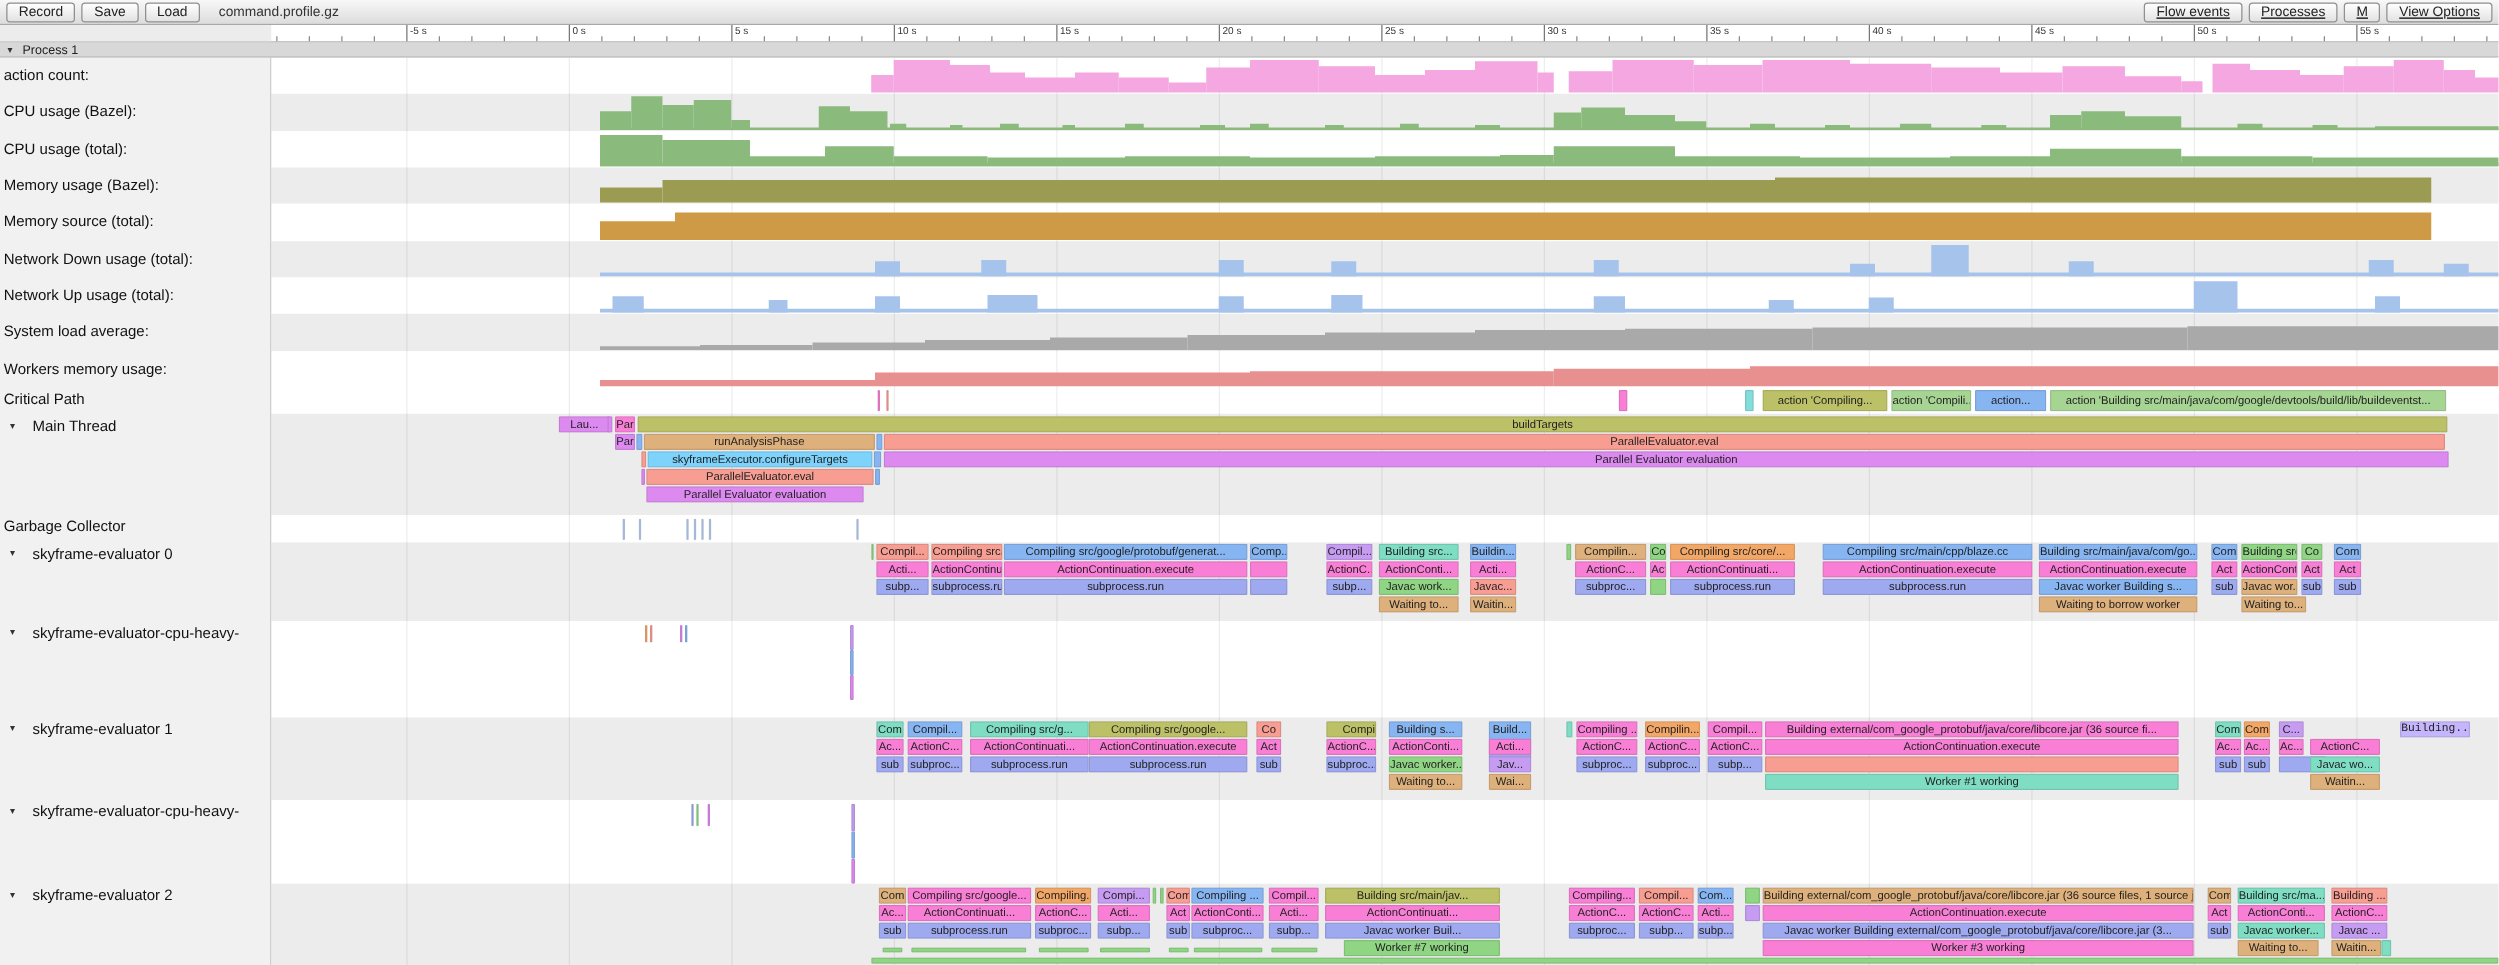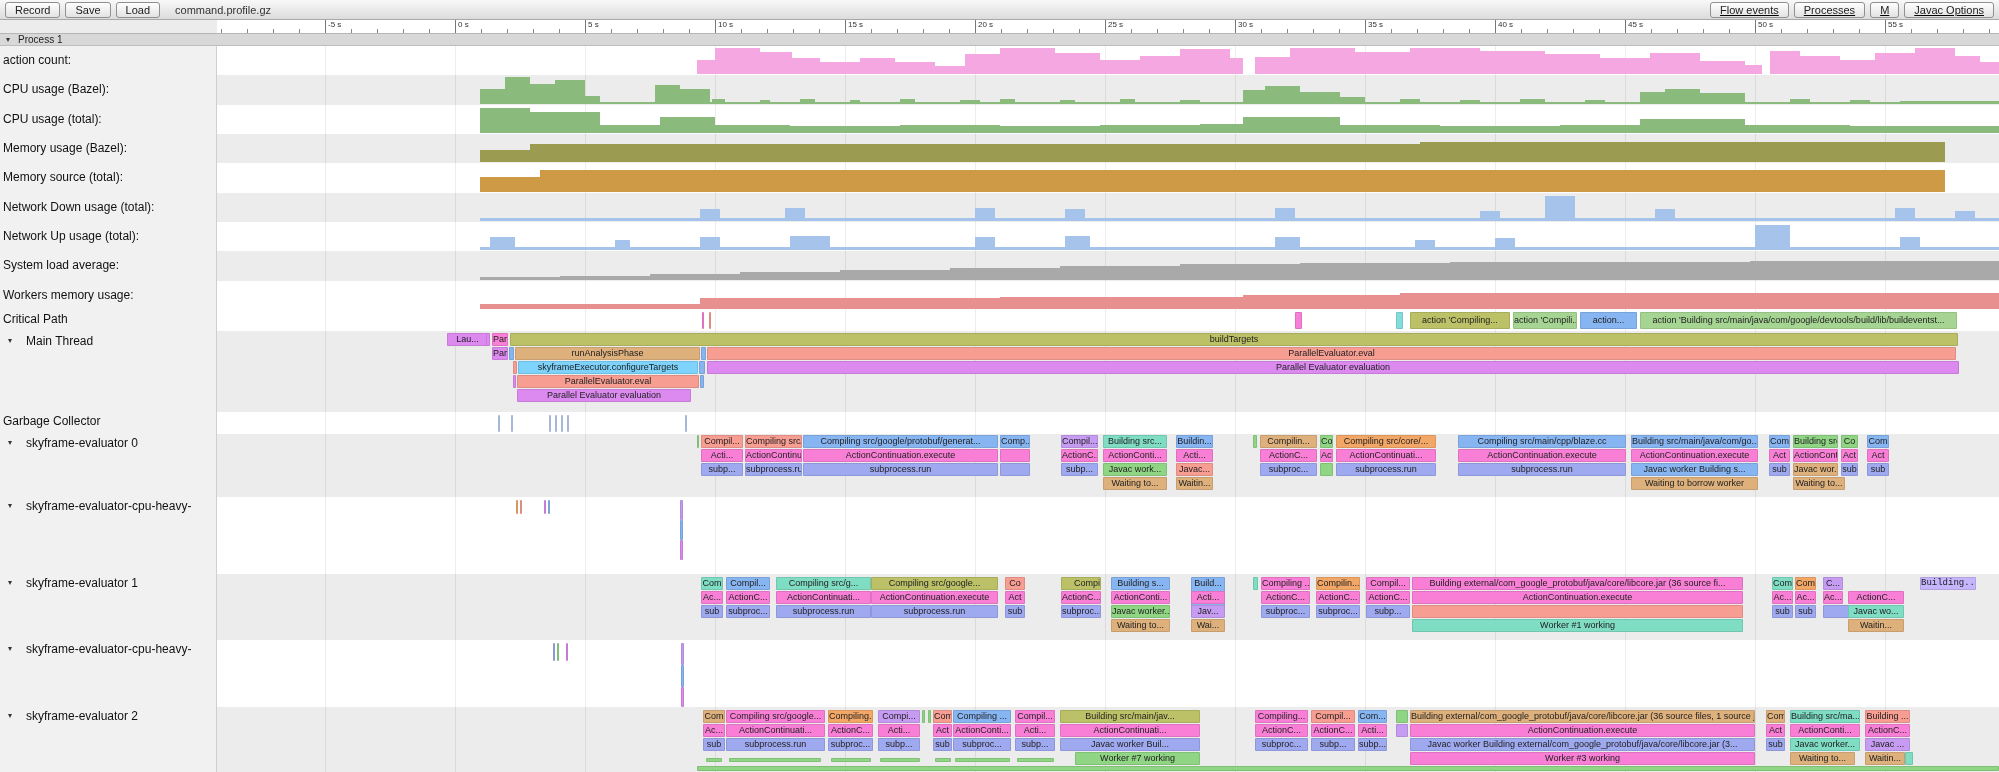--- a/index.html
+++ b/index.html
@@ -34,21 +34,21 @@
         <div class="tbtn">Record</div>
         <div class="tbtn">Save</div>
         <div class="tbtn">Load</div>
       </span>
     <span id="filename">command.profile.gz</span>
     <span class="spacer"></span>
     <span id="right-buttons" style="display:flex;gap:5px;text-decoration:underline;">
         <div class="tbtn">Flow events</div>
         <div class="tbtn">Processes</div>
         <div class="tbtn">M</div>
-        <div class="tbtn">Javac Options</div>
+        <div class="tbtn">View Options</div>
       </span>
   </div>
 
   <div id="ruler">
       <div class="rmaj" style="left: 325px;">-5 s</div>
       <div class="rmaj" style="left: 455px;">0 s</div>
       <div class="rmaj" style="left: 585px;">5 s</div>
       <div class="rmaj" style="left: 715px;">10 s</div>
       <div class="rmaj" style="left: 845px;">15 s</div>
       <div class="rmaj" style="left: 975px;">20 s</div>

